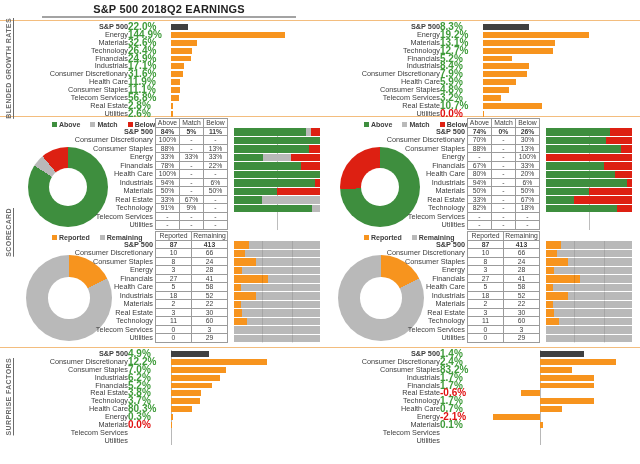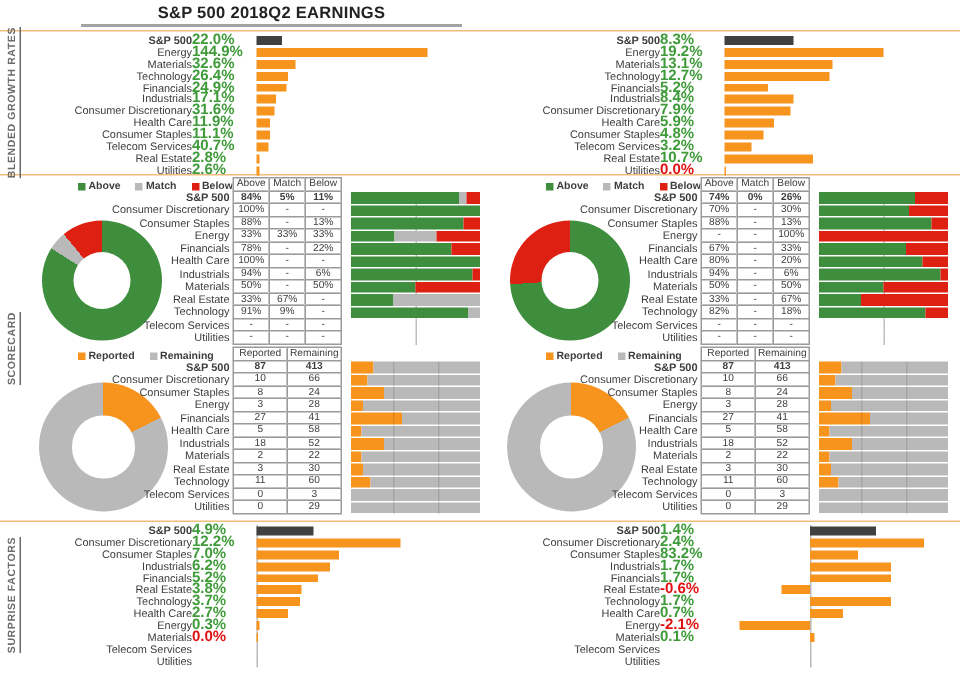--- a/index.html
+++ b/index.html
@@ -1,20 +1,20 @@
 <!DOCTYPE html>
 <html><head>
 <meta charset="utf-8">
 <style>
   * { box-sizing: border-box; margin: 0; padding: 0; }
   body { background: #fff; font-family: "Liberation Sans", sans-serif; }
   .page { position: relative; width: 640px; height: 464px; background: #fff; overflow: hidden; }
 
   
-  .titles { height: 20px; display: flex; padding-left: 28px; }
+  .titles { height: 20px; display: flex; padding-left: 16px; }
   .twrap { width: 306px; }
   .twrap + .twrap { margin-left: 6px; }
   .title { margin: 3px 26px 0; text-align: center; font-size: 11px; font-weight: bold; color: #222;
            border-bottom: 2px solid #a3a3a3; padding-bottom: 1px; letter-spacing: .2px; white-space: nowrap; }
 
   
   .band { display: flex; }
   .band-growth   { height: 97px;  border-top: 1px solid #f3bd7e; border-bottom: 1px solid #f3bd7e; }
   .band-score    { height: 230px; }
   .band-surprise { height: 99px;  border-top: 1px solid #f3bd7e; }
@@ -136,21 +136,21 @@
           </div>
           <div class="brow">
             <div class="blab">Consumer Staples</div>
             <div class="bval" style="color: rgb(63, 155, 58);">11.1%</div>
             <div class="barea">
               <div class="bar" style="left: 0%; width: 5.84211%; background: rgb(247, 148, 30);"></div>
             </div>
           </div>
           <div class="brow">
             <div class="blab">Telecom Services</div>
-            <div class="bval" style="color: rgb(63, 155, 58);">40.7%</div>
+            <div class="bval" style="color: rgb(63, 155, 58);">56.8%</div>
             <div class="barea">
               <div class="bar" style="left: 0%; width: 5.21053%; background: rgb(247, 148, 30);"></div>
             </div>
           </div>
           <div class="brow">
             <div class="blab">Real Estate</div>
             <div class="bval" style="color: rgb(63, 155, 58);">2.8%</div>
             <div class="barea">
               <div class="bar" style="left: 0%; width: 1.47368%; background: rgb(247, 148, 30);"></div>
             </div>
@@ -1030,21 +1030,21 @@
           <div class="brow">
             <div class="blab">Technology</div>
             <div class="bval" style="color: rgb(63, 155, 58);">3.7%</div>
             <div class="barea">
               <div class="axis" style="left: 0%;"></div>
               <div class="bar" style="left: 0%; width: 19.4737%; background: rgb(247, 148, 30);"></div>
             </div>
           </div>
           <div class="brow">
             <div class="blab">Health Care</div>
-            <div class="bval" style="color: rgb(63, 155, 58);">2.7%</div>
+            <div class="bval" style="color: rgb(63, 155, 58);">80.3%</div>
             <div class="barea">
               <div class="axis" style="left: 0%;"></div>
               <div class="bar" style="left: 0%; width: 14.2105%; background: rgb(247, 148, 30);"></div>
             </div>
           </div>
           <div class="brow">
             <div class="blab">Energy</div>
             <div class="bval" style="color: rgb(63, 155, 58);">0.3%</div>
             <div class="barea">
               <div class="axis" style="left: 0%;"></div>

